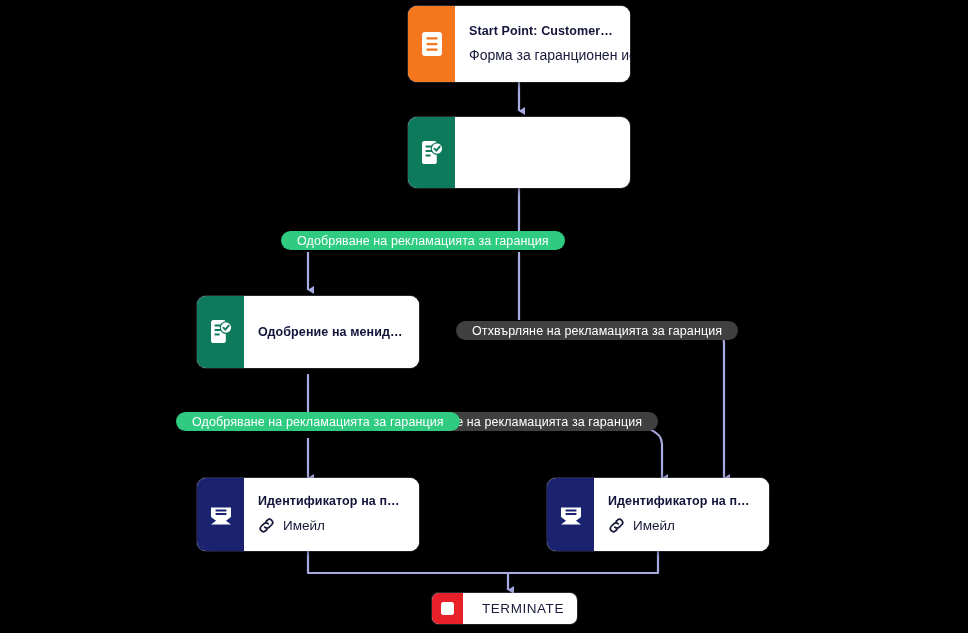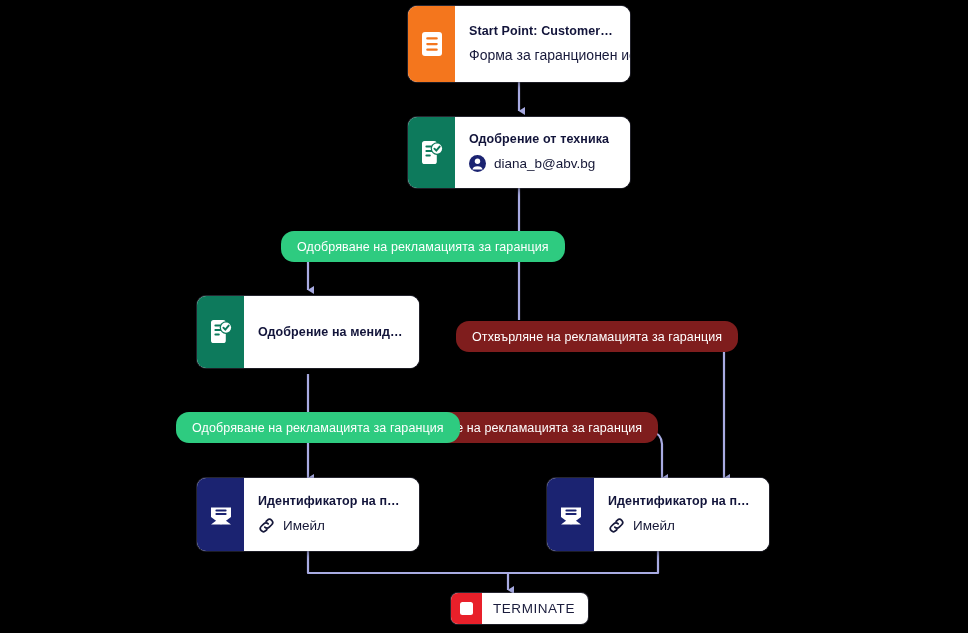--- a/index.html
+++ b/index.html
@@ -76,30 +76,30 @@
   .ic-orange { background: #f4761d; }
   .ic-green  { background: #0d7a5c; }
   .ic-navy   { background: #1b2371; }
 
   
   .pill {
     position: absolute;
     display: flex;
     align-items: center;
     justify-content: center;
-    height: 31px;
+    height: 19px;
     padding: 0 16px;
     border-radius: 13px;
     font-size: 12.5px;
     color: #ffffff;
     white-space: nowrap;
     letter-spacing: 0.1px;
   }
   .pill-green  { background: #2ecb80; }
-  .pill-purple { background: #7f1d1d; }
+  .pill-purple { background: #404040; }
 
   
   .terminate {
     position: absolute;
     display: flex;
     align-items: stretch;
     height: 31px;
     border-radius: 7px;
     overflow: hidden;
     background: #ffffff;
@@ -185,31 +185,20 @@
       <svg width="24" height="26" viewBox="0 0 24 26" xmlns="http://www.w3.org/2000/svg">
         <path d="M2,3.5 a2.6,2.6 0 0 1 2.6,-2.6 h9.6 a2.6,2.6 0 0 1 2.6,2.6 v18 a2.6,2.6 0 0 1 -2.6,2.6 h-9.6 a2.6,2.6 0 0 1 -2.6,-2.6 z" fill="#ffffff"></path>
         <rect x="5.4" y="5.6" width="8" height="2" rx="1" fill="#0d7a5c"></rect>
         <rect x="5.4" y="10.1" width="8" height="2" rx="1" fill="#0d7a5c"></rect>
         <rect x="5.4" y="14.6" width="5.4" height="2" rx="1" fill="#0d7a5c"></rect>
         <circle cx="17" cy="8.6" r="6.3" fill="#0d7a5c"></circle>
         <circle cx="17" cy="8.6" r="5.1" fill="#ffffff"></circle>
         <path d="M14.4,8.7 L16.3,10.7 L19.7,6.6" stroke="#0d7a5c" stroke-width="1.9" fill="none" stroke-linecap="round" stroke-linejoin="round"></path>
       </svg>
     </div>
-    <div class="node-body">
-      <div class="node-title">Одобрение от техника</div>
-      <div class="node-sub">
-        <svg width="17" height="17" viewBox="0 0 17 17" xmlns="http://www.w3.org/2000/svg">
-          <circle cx="8.5" cy="8.5" r="8.5" fill="#1b2371"></circle>
-          <circle cx="8.5" cy="6.3" r="2.7" fill="#ffffff"></circle>
-          <path d="M3.3,14.6 a5.3,4.3 0 0 1 10.4,0 z" fill="#ffffff"></path>
-        </svg>
-        <span class="node-sub-text">diana_b@abv.bg</span>
-      </div>
-    </div>
   </div>
 
   <div class="node" style="left:197px; top:296px; width:222px; height:72px;">
     <div class="node-icon ic-green">
       <svg width="24" height="26" viewBox="0 0 24 26" xmlns="http://www.w3.org/2000/svg">
         <path d="M2,3.5 a2.6,2.6 0 0 1 2.6,-2.6 h9.6 a2.6,2.6 0 0 1 2.6,2.6 v18 a2.6,2.6 0 0 1 -2.6,2.6 h-9.6 a2.6,2.6 0 0 1 -2.6,-2.6 z" fill="#ffffff"></path>
         <rect x="5.4" y="5.6" width="8" height="2" rx="1" fill="#0d7a5c"></rect>
         <rect x="5.4" y="10.1" width="8" height="2" rx="1" fill="#0d7a5c"></rect>
         <rect x="5.4" y="14.6" width="5.4" height="2" rx="1" fill="#0d7a5c"></rect>
         <circle cx="17" cy="8.6" r="6.3" fill="#0d7a5c"></circle>
@@ -265,20 +254,20 @@
   </div>
 
   <div class="pill pill-green" style="left:281px; top:231px;">Одобряване на рекламацията за гаранция</div>
 
   <div class="pill pill-purple" style="left:456px; top:321px;">Отхвърляне на рекламацията за гаранция</div>
 
   <div class="pill pill-purple" style="left:376px; top:412px;">Отхвърляне на рекламацията за гаранция</div>
 
   <div class="pill pill-green" style="left:176px; top:412px;">Одобряване на рекламацията за гаранция</div>
 
-  <div class="terminate" style="left:451px; top:593px;">
+  <div class="terminate" style="left:432px; top:593px;gap:8px;">
     <div class="terminate-icon">
       <div class="stop-square"></div>
     </div>
     <div class="terminate-label">TERMINATE</div>
   </div>
 
 </div>
 
 </body></html>

